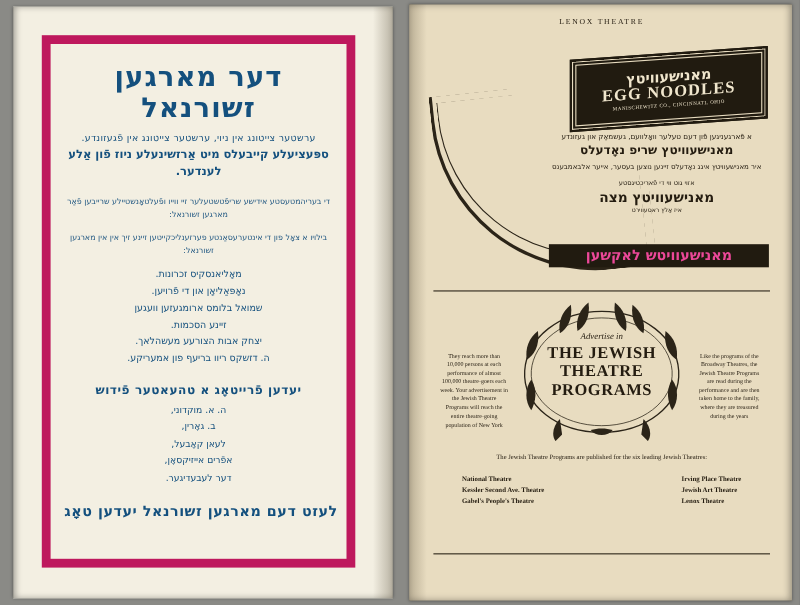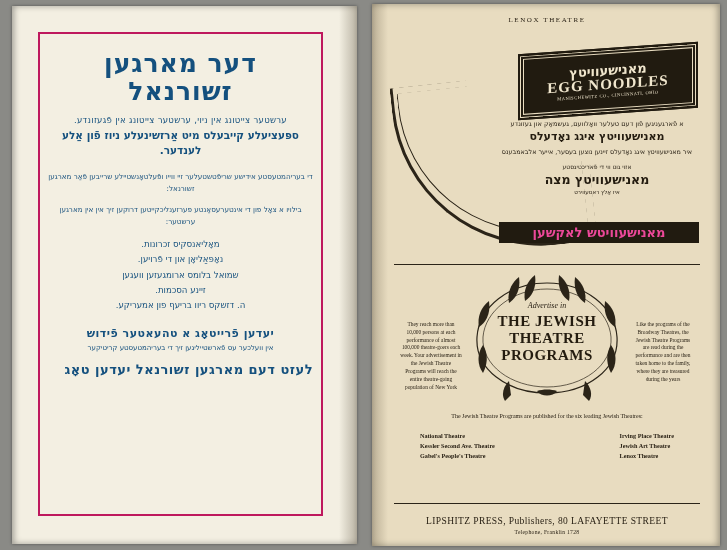--- a/index.html
+++ b/index.html
@@ -23,21 +23,21 @@
     box-shadow:2px 0 6px rgba(0,0,0,.35) inset, 0 0 3px rgba(0,0,0,.4);
   }
   .page-left:before{
     content:"";
     position:absolute;right:0;top:0;bottom:0;width:18px;
     background:linear-gradient(to right, rgba(0,0,0,0) 0%, rgba(80,70,50,.35) 100%);
   }
   .frame{
     position:absolute;
     left:26px;top:26px;right:34px;bottom:28px;
-    border:2px solid #be185d;
+    border:8px solid #be185d;
     padding:10px 8px;
     box-sizing:border-box;
   }
   .heb{
     direction:rtl;
     text-align:center;
     color:#14507e;
     font-family:"DejaVu Sans", sans-serif;
   }
   .title-main{
@@ -233,33 +233,40 @@
 <div class="spread">
 
   <div class="page-left">
     <div class="frame heb">
 
       <div class="title-main">דער מארגען זשורנאל</div>
       <div class="sub1">ערשטער צייטונג אין ניוי, ערשטער צייטונג אין פֿגעזונדע.</div>
       <div class="sub3">ספּעציעלע קייבעלס מיט אַרזשינעלע ניוז פֿון אַלע לענדער.</div>
 
       <div class="blk">די בעריהמטעסטע אידישע שריפֿטשטעלער זיי ווייו ופֿעלטאָנשטיילע שרייבען פֿאַר מארגען זשורנאל:</div>
-      <div class="blk">בילויו א צאָל פון די אינטערעסאַנטע פערזענליכקייטען דרוקען זיך אין אין מארגען ערשטער:</div>
+      <div class="blk">בילויו א צאָל פון די אינטערעסאַנטע פערזענליכקייטען זיינע זיך אין אין מארגען זשורנאל:</div>
 
       <div class="namelist">
         <div>מאָליאנסקיס זכרונות.</div>
         <div>נאָפּאַליאָן און די פֿרויען.</div>
         <div>שמואל בלומס ארומגעזען וועגען</div>
         <div>זיינע הסכמות.</div>
+        <div>יצחק אבות הצורעע מעשהלאך.</div>
         <div>ה. דזשקס ריוו בריעף פון אמעריקע.</div>
       </div>
 
       <div class="section-head">יעדען פֿרייטאָג א טהעאטער פֿידוש</div>
-      <div class="section-sub">אין וועלכער עס פֿארשטייליגען זיך די בעריהמטעסטע קריטיקער</div>
-
+
+      <div class="namelist2">
+        <div>ה. א. מוקדוני,</div>
+        <div>ב. גאָרין,</div>
+        <div>לעאן קאָבעל,</div>
+        <div>אפֿרים אייזיקסאָן,</div>
+        <div>דער לעבעדיגער.</div>
+      </div>
 
       <div class="bottom-line">לעזט דעם מארגען זשורנאל יעדען טאָג</div>
     </div>
   </div>
 
   <div class="page-right">
     <div class="rp-inner">
 
       <div class="venue">LENOX THEATRE</div>
 
@@ -270,21 +277,21 @@
         <div class="noodle-box">
           <div class="inner">
             <div class="nb-heb">מאנישעוויטץ</div>
             <div class="nb-en">EGG NOODLES</div>
             <div class="nb-small">MANISCHEWITZ CO., CINCINNATI, OHIO</div>
           </div>
         </div>
 
         <div class="ad-heb-block">
           <div class="ah1">א פֿארגעניגען פֿון דעם טעלער וואָלוועם, געשמאַק און געזונדע</div>
-          <div class="ah2">מאנישעוויטץ איגג נאָדעלס</div>
+          <div class="ah2">מאנישעוויטץ שריפ נאָדעלס</div>
           <div class="ah3">איר מאנישעוויטץ איגג נאָדעלס זיינען נוצען בעסער, אייער אלבאמבענס</div>
           <div class="ah4">אזוי גוט ווי די פֿאריכטיגסטע</div>
           <div class="ah5">מאנישעוויטץ מצה</div>
           <div class="ah6">איז אַלץ ראסעווירט</div>
         </div>
 
         <div class="banner">מאנישעוויטש לאקשען</div>
       </div>
 
       <div class="ad-advertise">
@@ -325,21 +332,17 @@
             <div>Gabel's People's Theatre</div>
           </div>
           <div>
             <div>Irving Place Theatre</div>
             <div>Jewish Art Theatre</div>
             <div>Lenox Theatre</div>
           </div>
         </div>
       </div>
 
-      <div class="footer">
-        <div class="f1">LIPSHITZ PRESS, Publishers, 80 LAFAYETTE STREET</div>
-        <div class="f2">Telephone, Franklin 1728</div>
-      </div>
 
     </div>
   </div>
 
 </div>
 
 </body></html>

